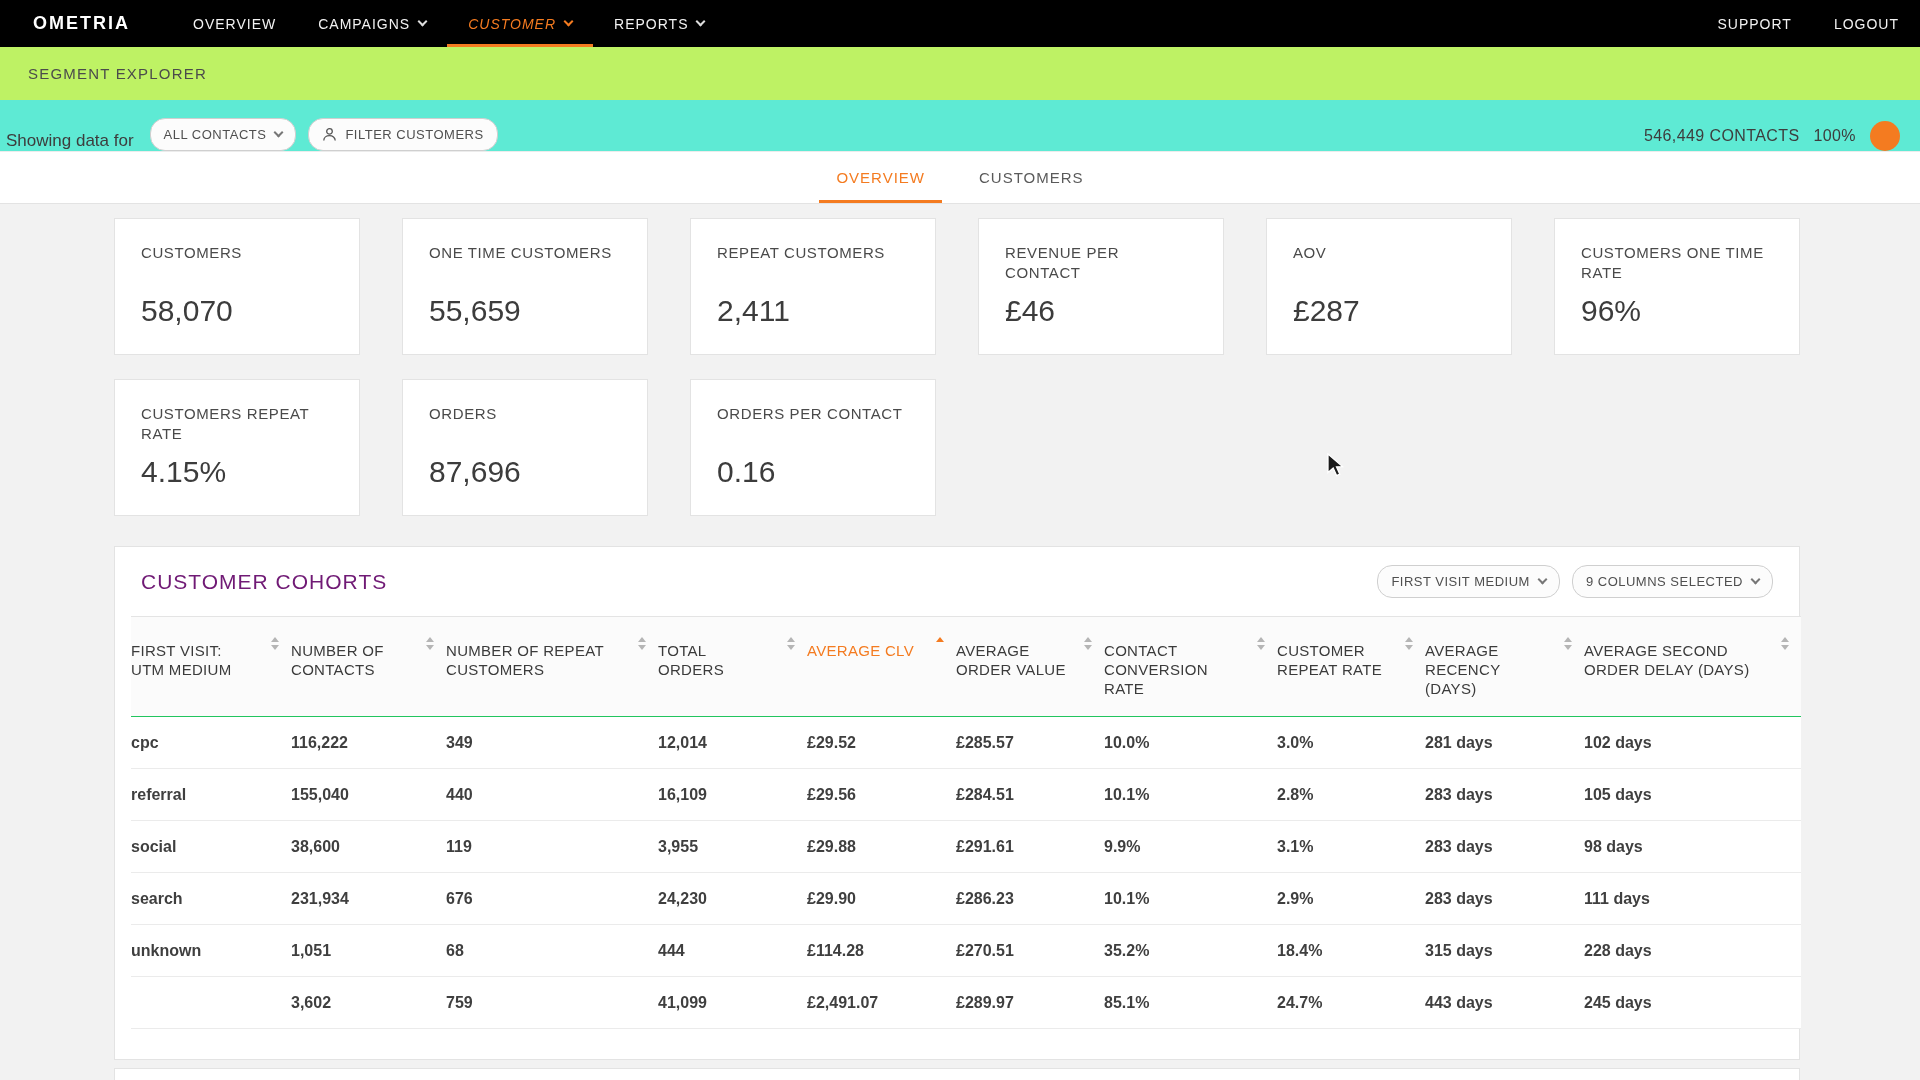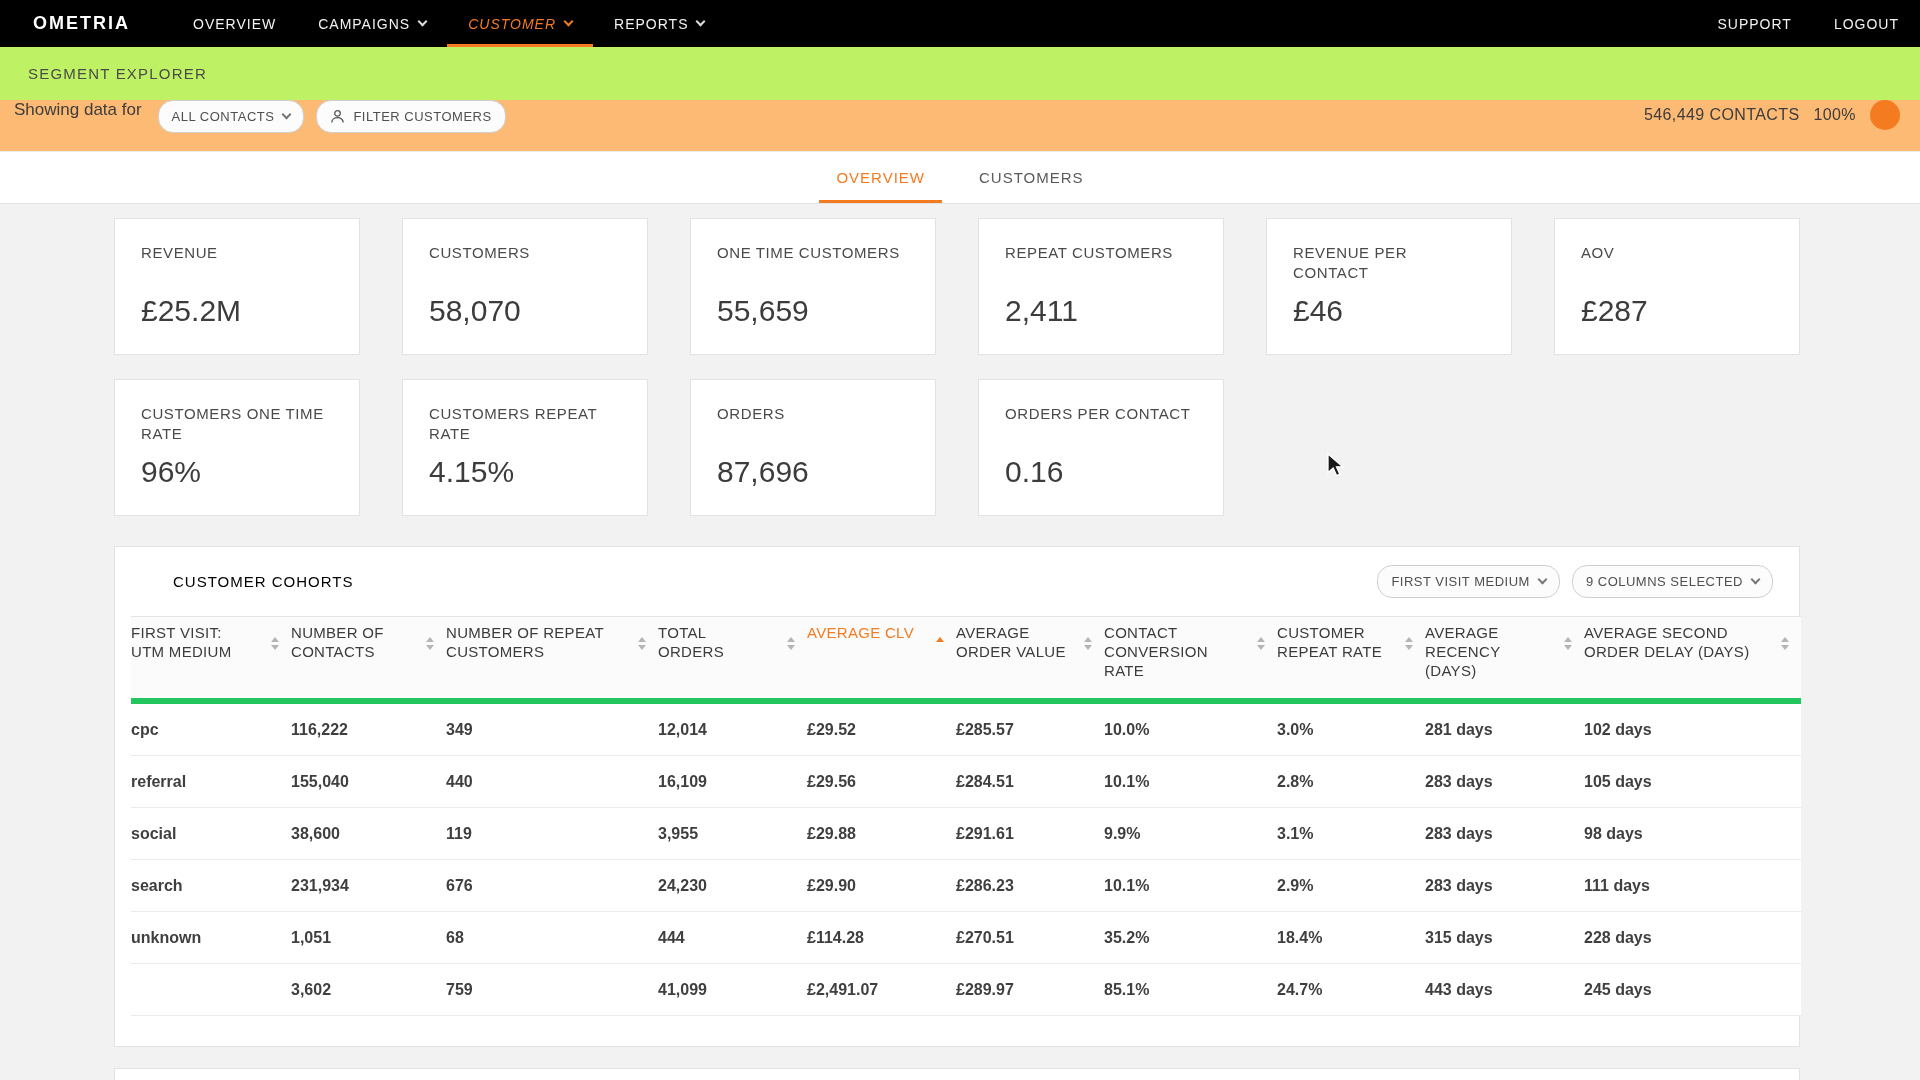--- a/index.html
+++ b/index.html
@@ -28,22 +28,22 @@
           border-bottom:2px solid #ddd; transform:rotate(45deg); margin-left:9px;
           margin-top:-5px; }
   .chev-accent { border-color:#f47b20; }
   .chev-dark { border-color:#777; }
 
   
   .subheader { height:53px; background:#bef264; display:flex; align-items:center;
                padding-left:28px; font-size:15px; letter-spacing:1.2px; color:#4b4b4b; }
 
   
-  .filterbar { height:52px; background:#fdba74; display:flex; align-items:flex-start;
-               padding:0 20px 0 14px; border-bottom:1px solid #ececec; }
+  .filterbar { height:52px; background:#5eead4; display:flex; align-items:flex-end;
+               padding:0 20px 0 6px; border-bottom:1px solid #ececec; }
   .showing-label { font-size:17px; color:#3d3d3d; margin-right:16px; }
   .btn { height:33px; border:1px solid #cfcfcf; border-radius:15px; background:#fcfcfc;
          display:inline-flex; align-items:center; padding:0 13px; font-size:13px;
          letter-spacing:0.5px; color:#4f4f4f; cursor:pointer;
          font-family:"Liberation Sans", sans-serif; }
   .btn + .btn { margin-left:12px; }
   .btn svg { margin-right:8px; }
   .contacts-summary { margin-left:auto; display:flex; align-items:center; gap:14px;
                       font-size:16px; letter-spacing:0.4px; color:#3d3d3d; }
   .progress-circle { width:30px; height:30px; border-radius:50%; background:#f47b20;
@@ -64,28 +64,28 @@
   .card { background:#ffffff; border:1px solid #e3e3e3; }
   .metric { height:137px; padding:24px 26px 26px; display:flex; flex-direction:column;
             justify-content:space-between; }
   .metric-label { font-size:15px; letter-spacing:0.6px; color:#4a4a4a; line-height:1.35; }
   .metric-value { font-size:30px; font-weight:500; color:#3c3c3c; }
 
   
   .cohorts { margin-top:30px; padding-bottom:30px; }
   .cohorts-header { display:flex; align-items:center; justify-content:space-between;
                     padding:18px 26px; }
-  .cohorts-title { font-size:15px; letter-spacing:1px; color:#000000;margin-left:32px; }
+  .cohorts-title { font-size:21px; letter-spacing:1px; color:#701a75; }
   .cohorts-controls { display:flex; }
 
   table { width:1670px; margin-left:16px; table-layout:fixed; border-collapse:collapse; }
   thead th { text-align:left; vertical-align:top; font-weight:400; font-size:15px;
              letter-spacing:0.3px; color:#3b3b3b; line-height:19px;
-             padding:6px 32px 18px 0; position:relative; background:#fbfbfb;
-             border-top:1px solid #e4e4e4; border-bottom:6px solid #22c55e; cursor:pointer;margin-left:12px; }
+             padding:24px 32px 18px 0; position:relative; background:#fbfbfb;
+             border-top:1px solid #e4e4e4; border-bottom:1px solid #22c55e; cursor:pointer;margin-left:12px; }
   thead th.sorted .th-label { color:#f47b20; }
   .sort-icon { position:absolute; right:12px; top:20px; }
   .tri-up { display:block; width:0; height:0; border-left:4px solid transparent;
             border-right:4px solid transparent; border-bottom:5px solid #b5b5b5;
             margin-bottom:3px; }
   .tri-down { display:block; width:0; height:0; border-left:4px solid transparent;
               border-right:4px solid transparent; border-top:5px solid #b5b5b5; }
   .tri-up.accent { border-bottom-color:#f47b20; }
   tbody td { font-size:16px; color:#3f3f3f; padding:16px 8px 16px 0; line-height:19px;
              border-bottom:1px solid #ebebeb; background:#ffffff;font-weight:bold; }
@@ -158,24 +158,20 @@
   </div>
   <div class="tab">
     <span>CUSTOMERS</span>
   </div>
 </div>
 
 <main class="container">
 
   <section class="metrics">
     <div class="card metric">
-      <div class="metric-label">REVENUE</div>
-      <div class="metric-value">£25.2M</div>
-    </div>
-    <div class="card metric">
       <div class="metric-label">CUSTOMERS</div>
       <div class="metric-value">58,070</div>
     </div>
     <div class="card metric">
       <div class="metric-label">ONE TIME CUSTOMERS</div>
       <div class="metric-value">55,659</div>
     </div>
     <div class="card metric">
       <div class="metric-label">REPEAT CUSTOMERS</div>
       <div class="metric-value">2,411</div>

